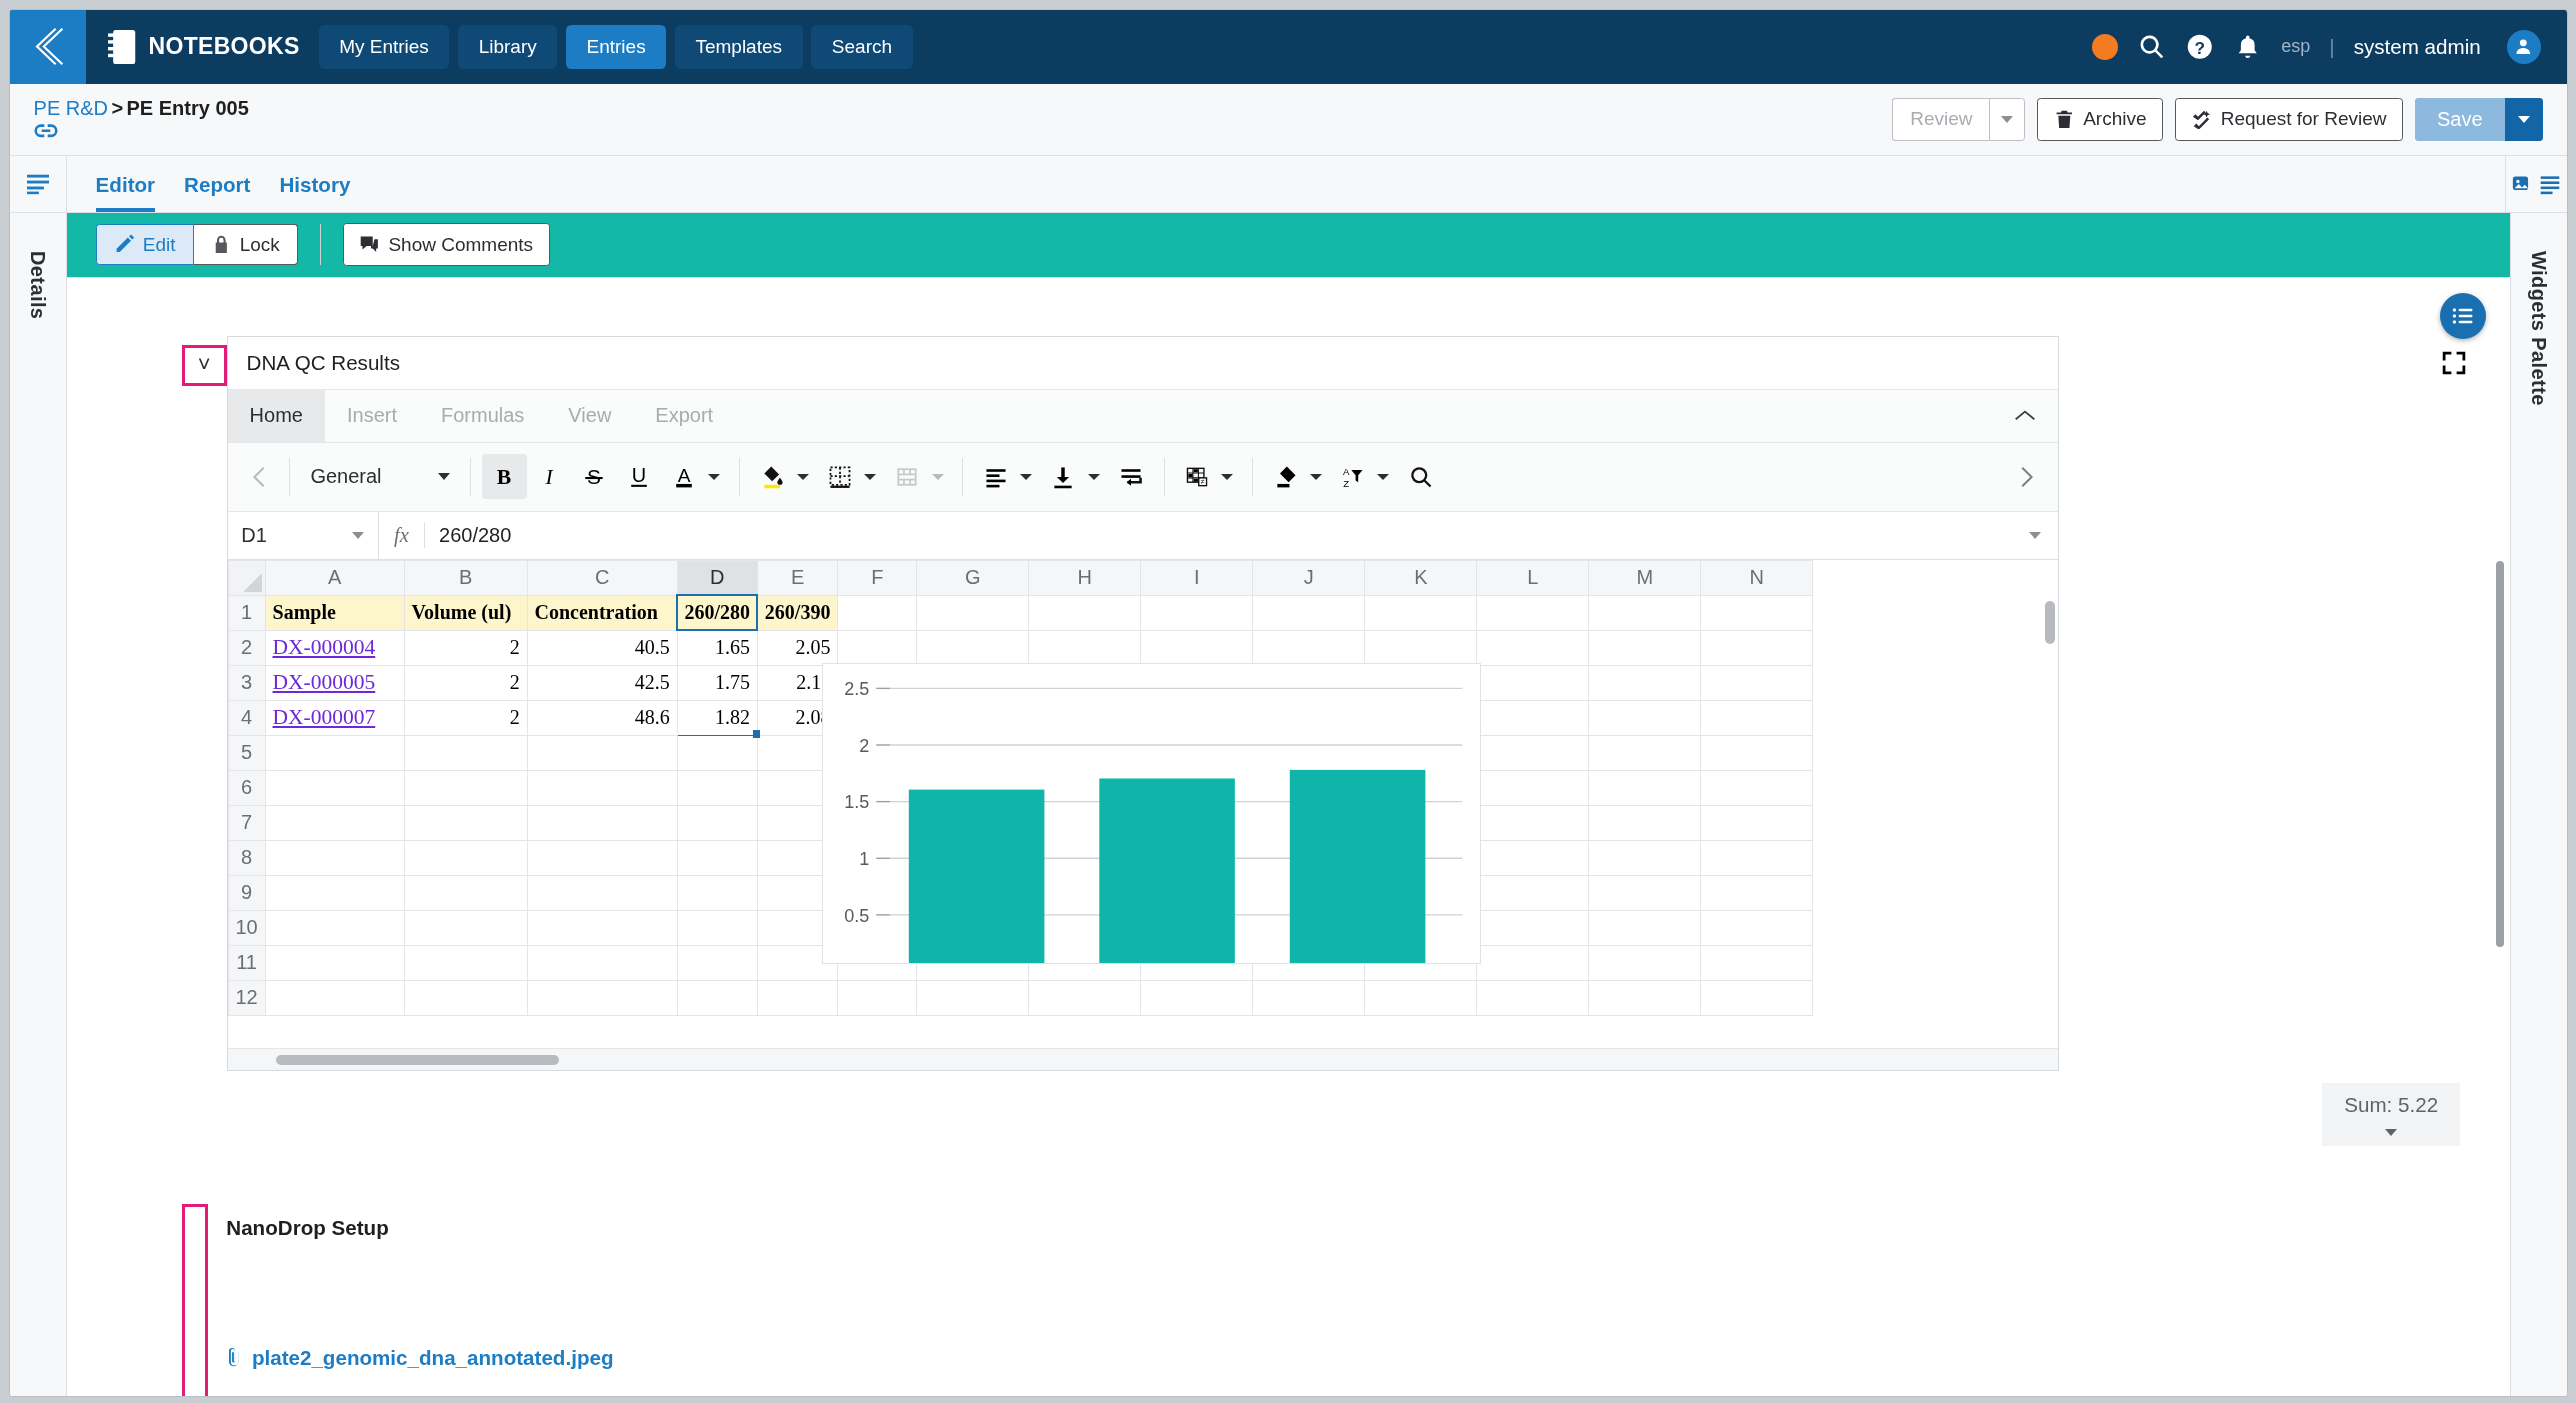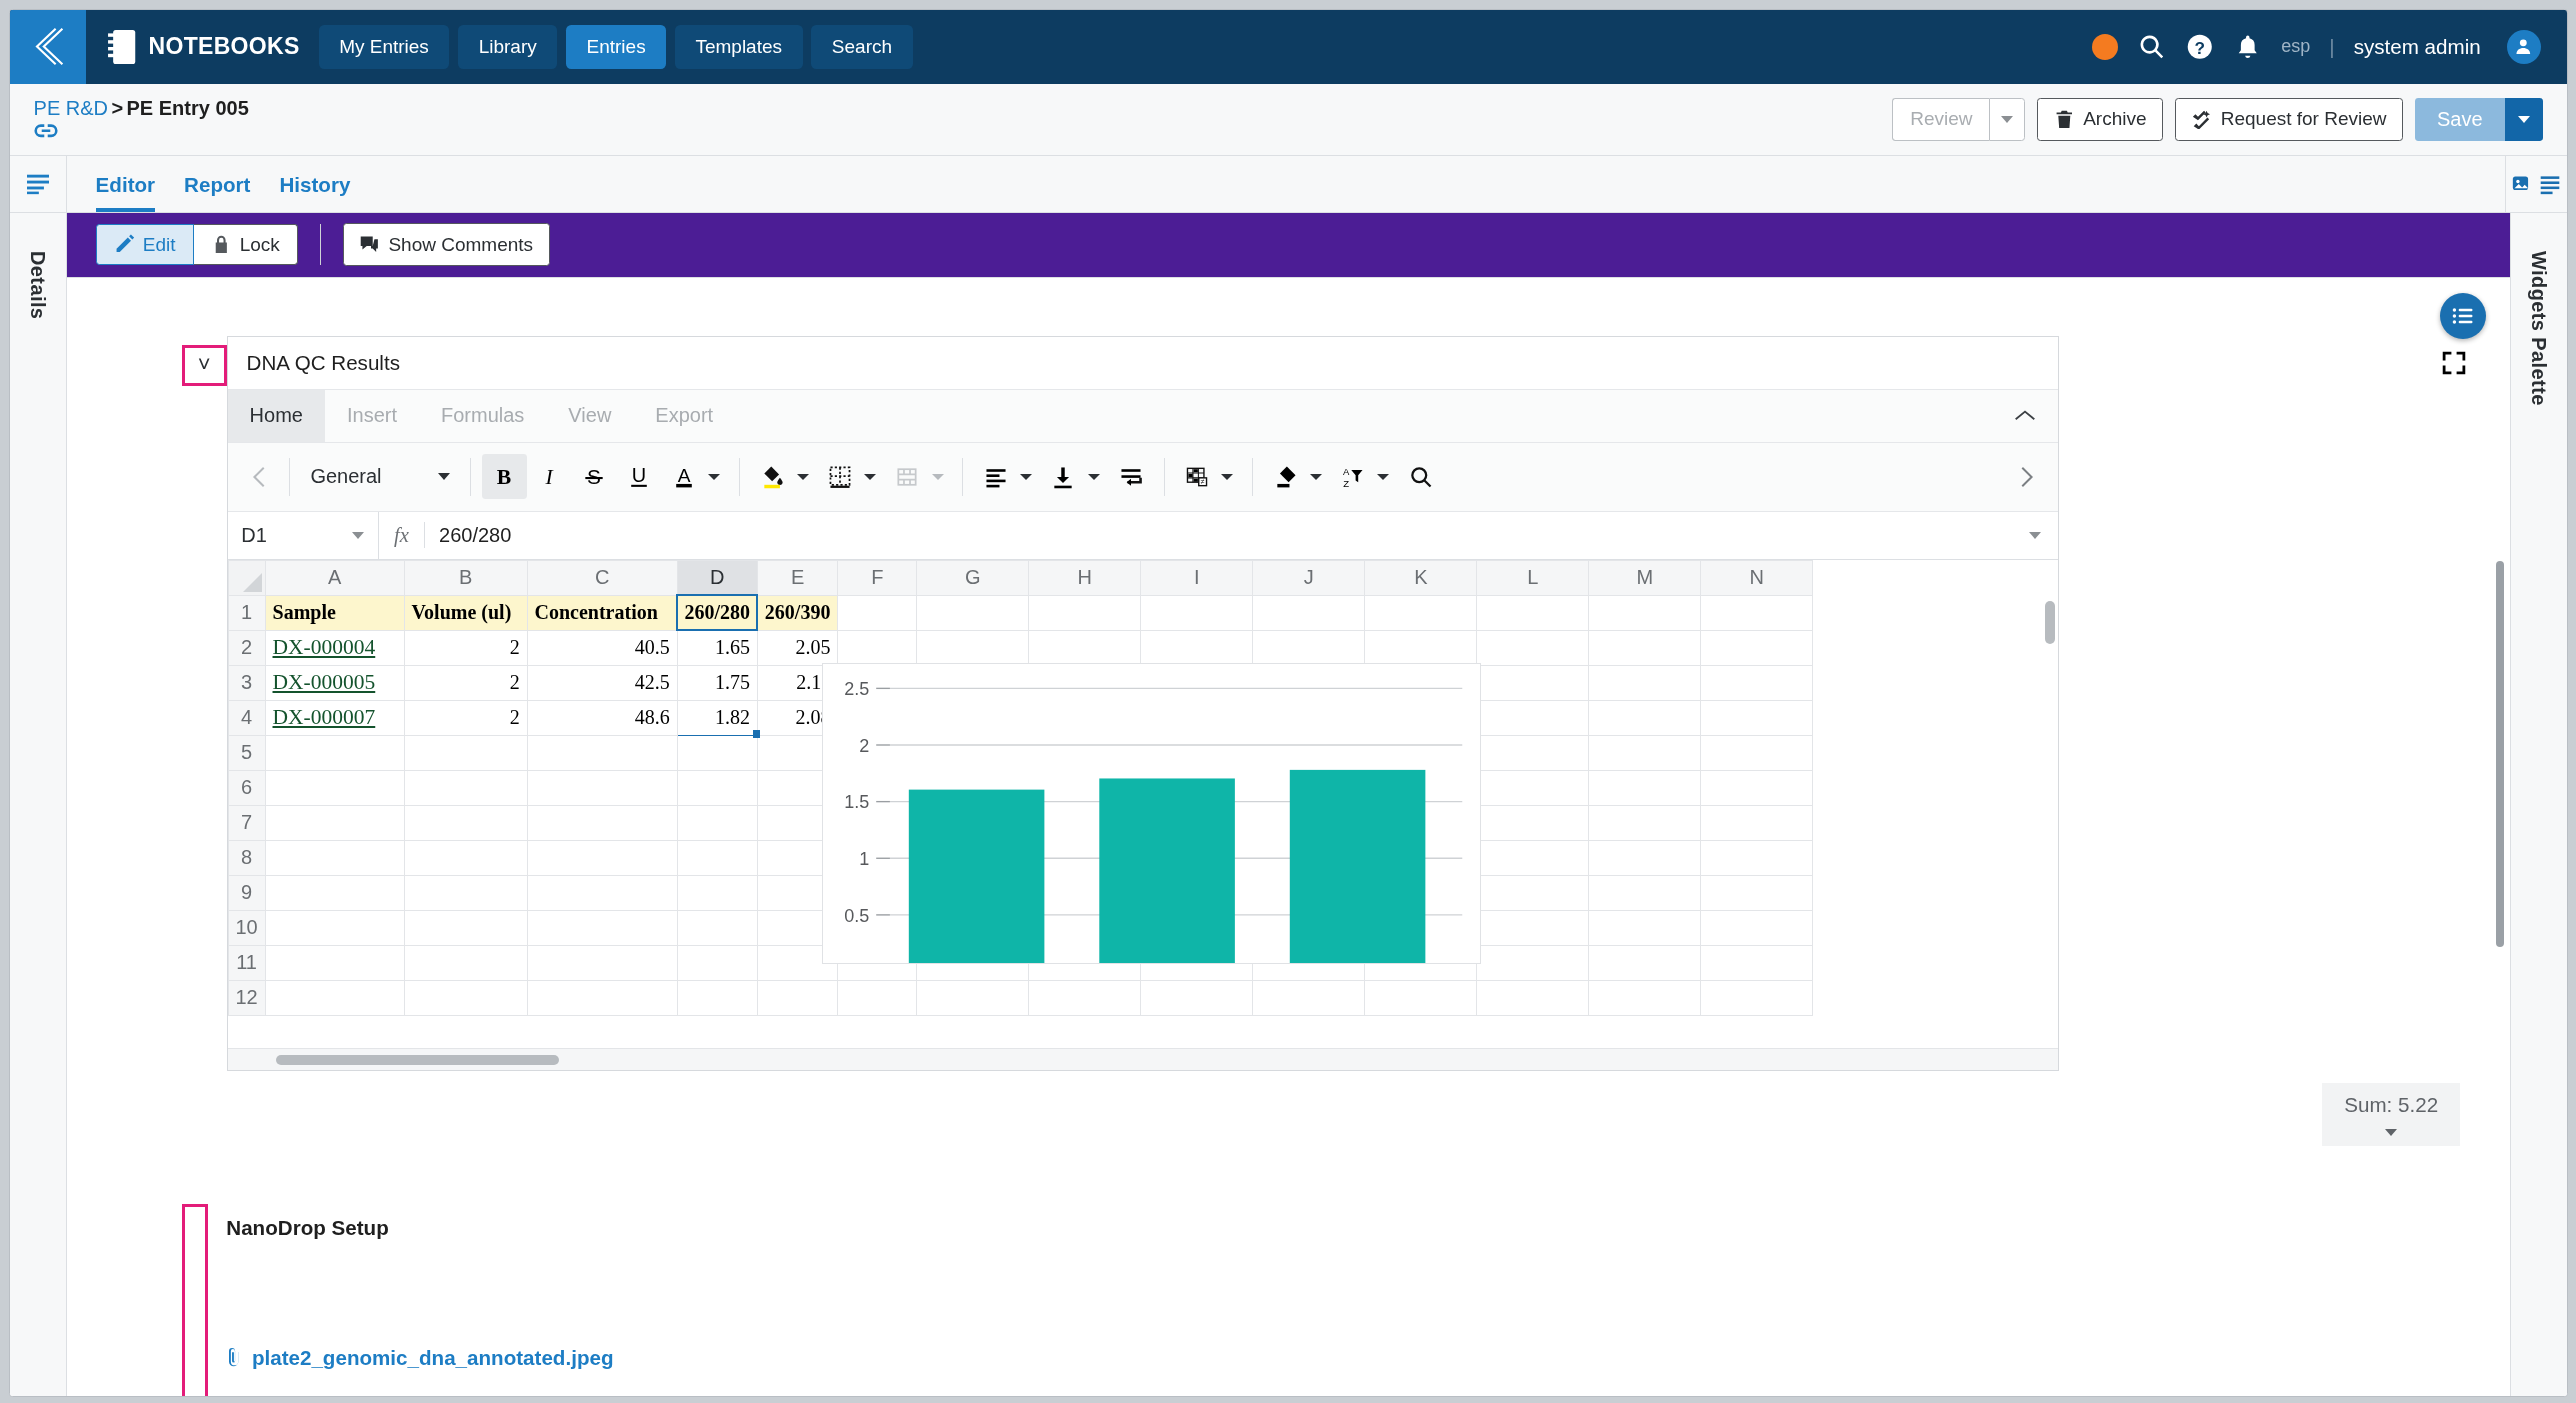--- a/index.html
+++ b/index.html
@@ -134,21 +134,21 @@
     writing-mode: vertical-rl; font-size: 20px; font-weight: bold; color: #2b2f33;
     letter-spacing: 0.4px;
   }
   .rightrail {
     width: 57px; flex: 0 0 57px; background: #f7f8f9; border-left: 0.9px solid #dcdfe3;
     display: flex; align-items: flex-start; justify-content: center; padding-top: 38px;
   }
 
   .center { flex: 1; display: flex; flex-direction: column; min-width: 0; background: #fff; }
   .editbar {
-    flex: 0 0 65px; background: #4c1d95; border-bottom: 0.9px solid #dcdfe3;
+    flex: 0 0 65px; background: #14b8a6; border-bottom: 0.9px solid #dcdfe3;
     display: flex; align-items: center; padding-left: 29px; gap: 0;
   }
   .seg { display: flex; }
   .seg-btn {
     display: flex; align-items: center; gap: 8.6px;
     border: 0.9px solid #55595d; background: #fff; color: #2b2f33;
     font-size: 19px; padding: 7.7px 17px; height: 41px; cursor: pointer;
   }
   .seg-btn:first-child { border-radius: 3.4px 0 0 3.4px; }
   .seg-btn:last-child { border-radius: 0 3.4px 3.4px 0; border-left: none; }
@@ -253,21 +253,21 @@
     background: #f5f6f7; color: #6b6f73; font-weight: normal; text-align: center;
     width: 31px; font-size: 19px;
   }
   td.cell { background: #fff; }
   td.hdr-cell {
     background: #fdf6cd; font-weight: bold; font-family: "Liberation Serif", serif;
     font-size: 21.5px; color: #000;
   }
   td.num { text-align: right; font-family: "Liberation Serif", serif; font-size: 21.5px; }
   td.link-cell a {
-    color: #14532d; text-decoration: underline; font-family: "Liberation Serif", serif;
+    color: #6d28d9; text-decoration: underline; font-family: "Liberation Serif", serif;
     font-size: 21.5px; cursor: pointer;
   }
   td.selcol { border-left: 1.7px solid #1a6fb0; border-right: 1.7px solid #1a6fb0; }
   td.selcell {
     outline: 2.6px solid #1a6fb0; outline-offset: -1.7px; position: relative;
   }
   .fill-handle {
     position: absolute; right: -3.4px; bottom: -3.4px; width: 7.7px; height: 7.7px;
     background: #1a6fb0;
   }

